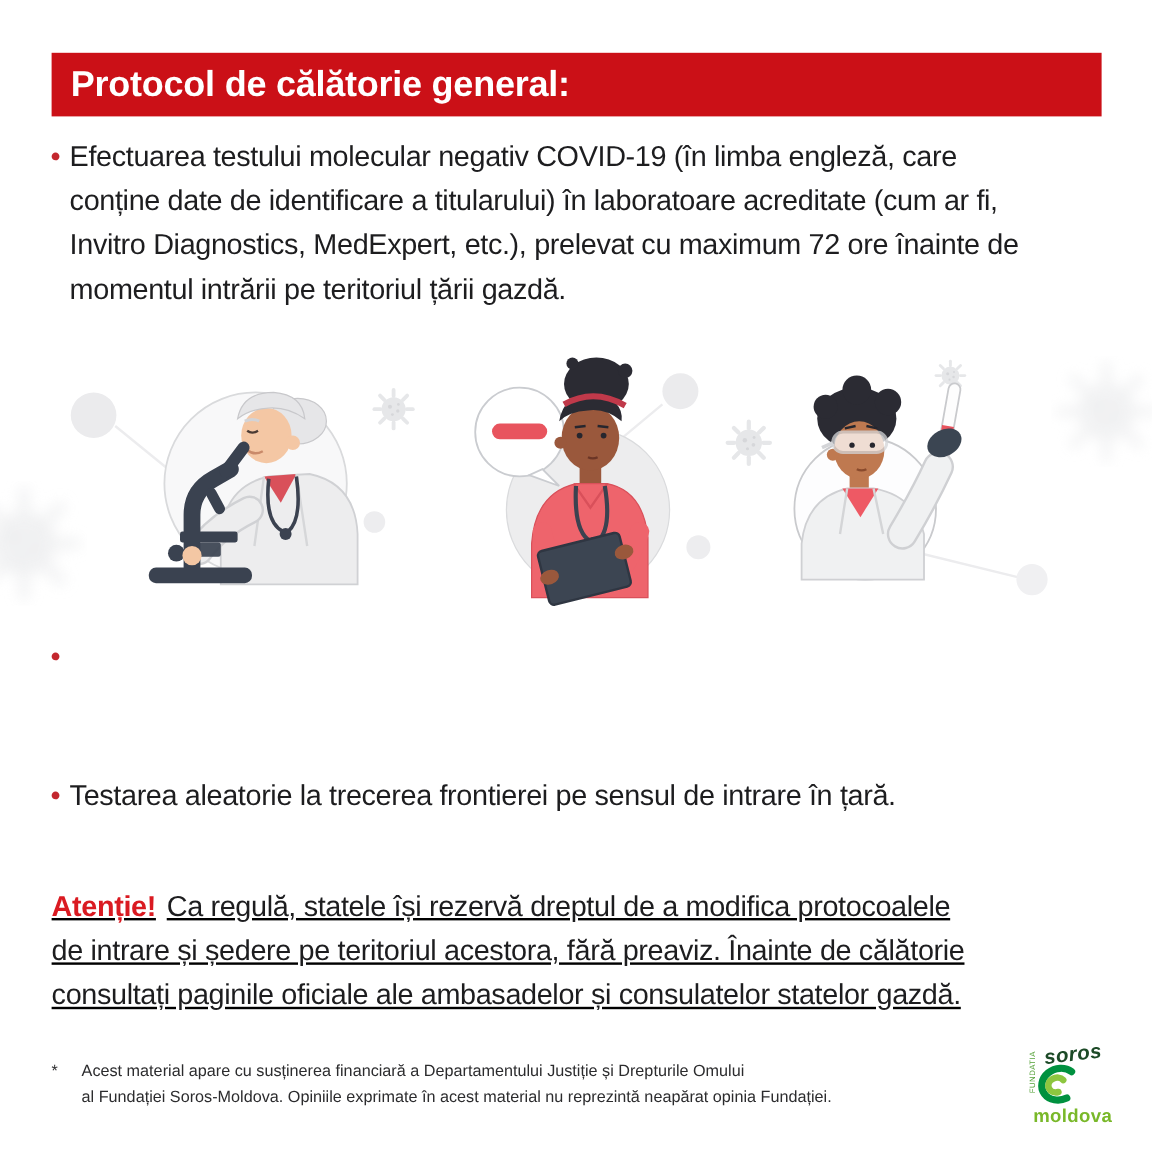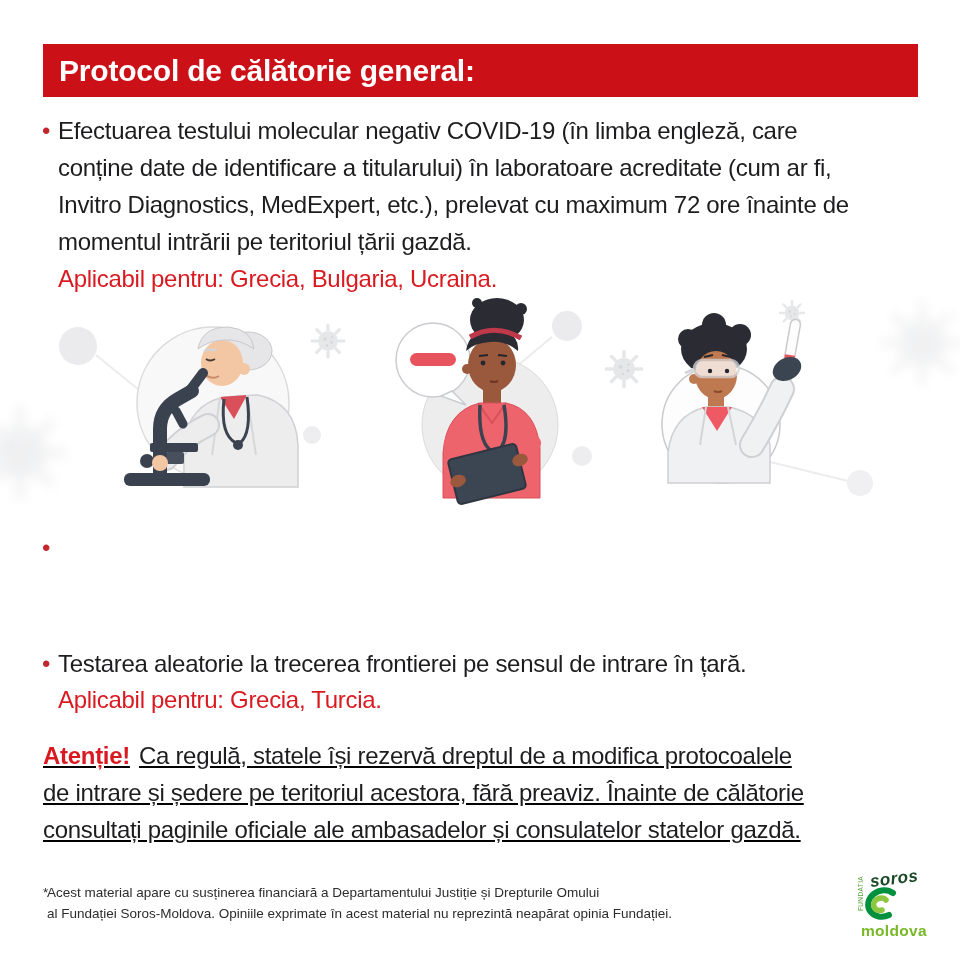--- a/index.html
+++ b/index.html
@@ -20,21 +20,21 @@
   .lh36 .body-text,.lh36 .red-text,.lh36 .dot{line-height:36px;}
 
   
   .attention{position:absolute;left:43px;top:737px;width:885px;font-size:24px;line-height:37px;letter-spacing:-0.3px;text-decoration:underline;}
   .attn-label{color:#da1a21;font-weight:bold;margin-right:9px;}
   .attn-body{color:#1d1d1f;white-space:pre-line;}
 
   
   .footnote{position:absolute;left:43px;top:882px;width:710px;font-size:13.5px;line-height:21px;color:#2c2c2e;}
   .fn-star{position:absolute;left:0;top:0;}
-  .fn-lines{margin-left:4px;white-space:pre-line;}
+  .fn-lines{margin-left:25px;white-space:pre-line;}
 
   
   .aci{position:absolute;left:771px;top:872px;width:90px;}
   .aci-word{font-size:40px;font-weight:800;letter-spacing:-3px;color:#23232b;line-height:38px;}
   .aci-word .c{color:#d6161d;}
   .aci-sub{font-size:9px;letter-spacing:4.2px;color:#8f8f93;margin-top:3px;}
 
   
   .soros{position:absolute;left:853px;top:869px;width:104px;height:80px;}
   .soros-top{position:absolute;left:17px;top:0;font-style:italic;font-weight:bold;font-size:17px;
@@ -56,21 +56,20 @@
     <h1>Protocol de călătorie general:</h1>
   </header>
 
   <section class="bullet" style="top:112px">
     <span class="dot">•</span>
     <div class="btext">
       <div class="body-text">Efectuarea testului molecular negativ COVID-19 (în limba engleză, care
 conține date de identificare a titularului) în laboratoare acreditate (cum ar fi,
 Invitro Diagnostics, MedExpert, etc.), prelevat cu maximum 72 ore înainte de
 momentul intrării pe teritoriul țării gazdă.</div>
-      <div class="red-text">Aplicabil pentru: Grecia, Bulgaria, Ucraina.</div>
     </div>
   </section>
 
   <svg class="illus" width="960" height="215" viewBox="0 0 960 215">
     <defs>
       <filter id="blur">
           <feGaussianBlur stdDeviation="2.2"></feGaussianBlur>
         </filter>
       <g id="virus">
         <circle r="10" fill="#e6e7e9"></circle>
@@ -203,21 +202,20 @@
   <section class="bullet lh36" style="top:530px">
     <span class="dot">•</span>
     <div class="btext">
     </div>
   </section>
 
   <section class="bullet lh36" style="top:646px">
     <span class="dot">•</span>
     <div class="btext">
       <div class="body-text">Testarea aleatorie la trecerea frontierei pe sensul de intrare în țară.</div>
-      <div class="red-text">Aplicabil pentru: Grecia, Turcia.</div>
     </div>
   </section>
 
   <section class="attention">
     <span class="attn-label">Atenție!</span><span class="attn-body">Ca regulă, statele își rezervă dreptul de a modifica protocoalele
 de intrare și ședere pe teritoriul acestora, fără preaviz. Înainte de călătorie
 consultați paginile oficiale ale ambasadelor și consulatelor statelor gazdă.</span>
   </section>
 
   <footer class="footnote">

